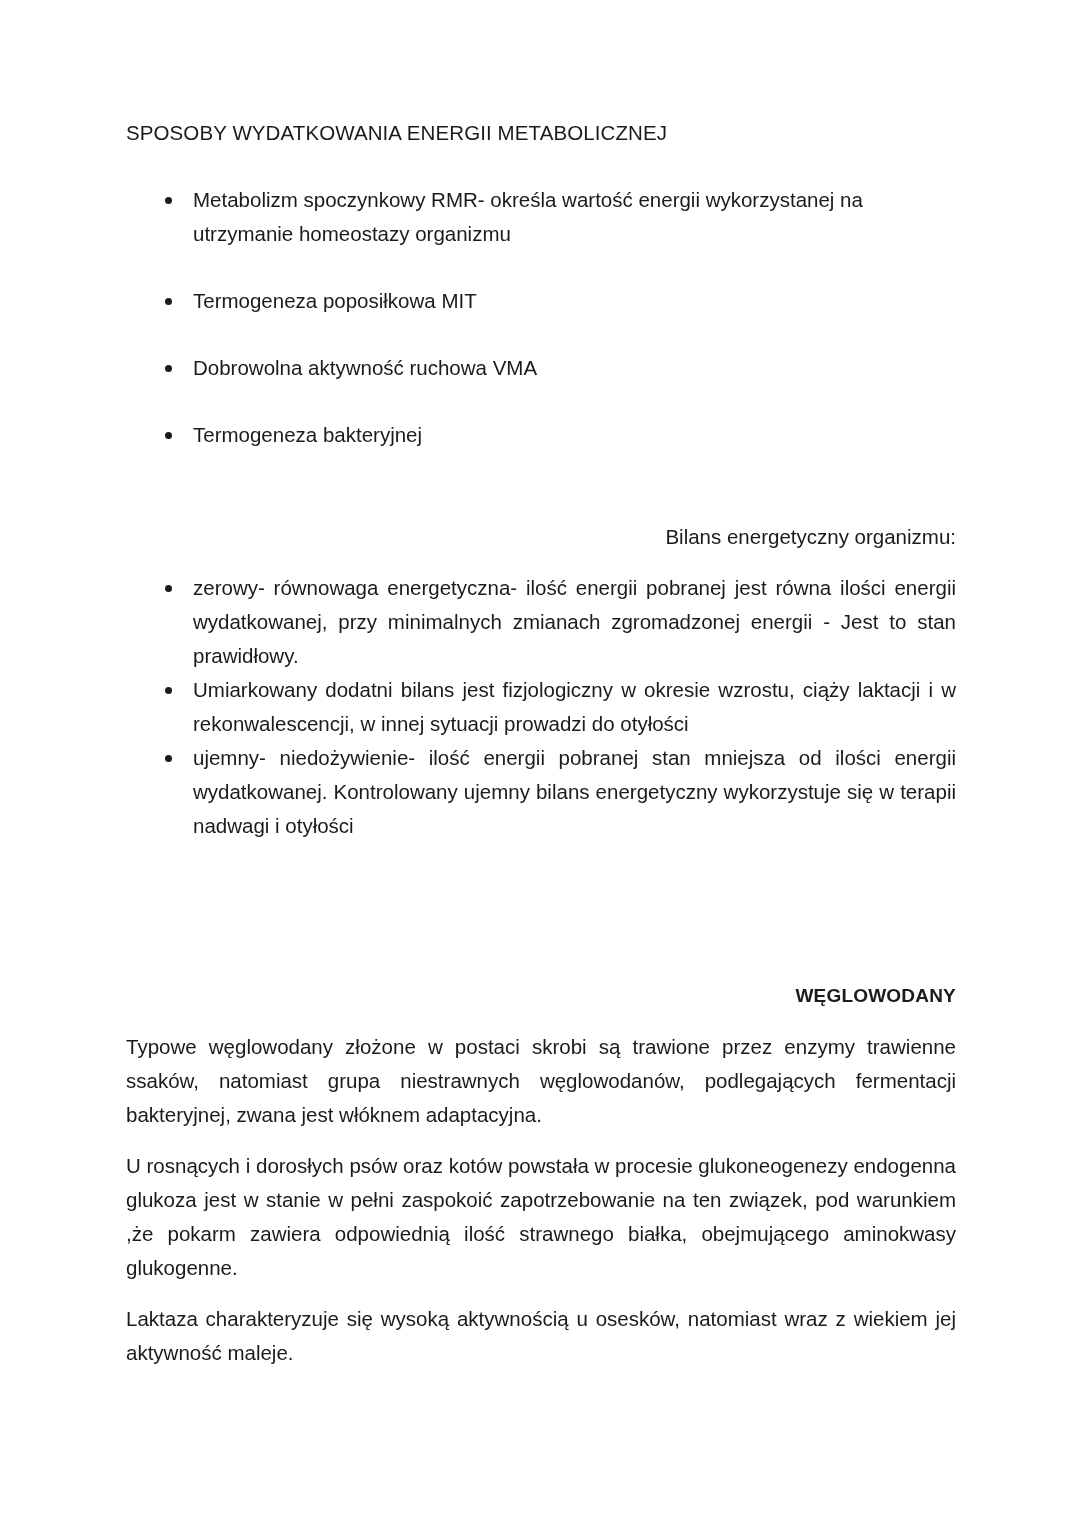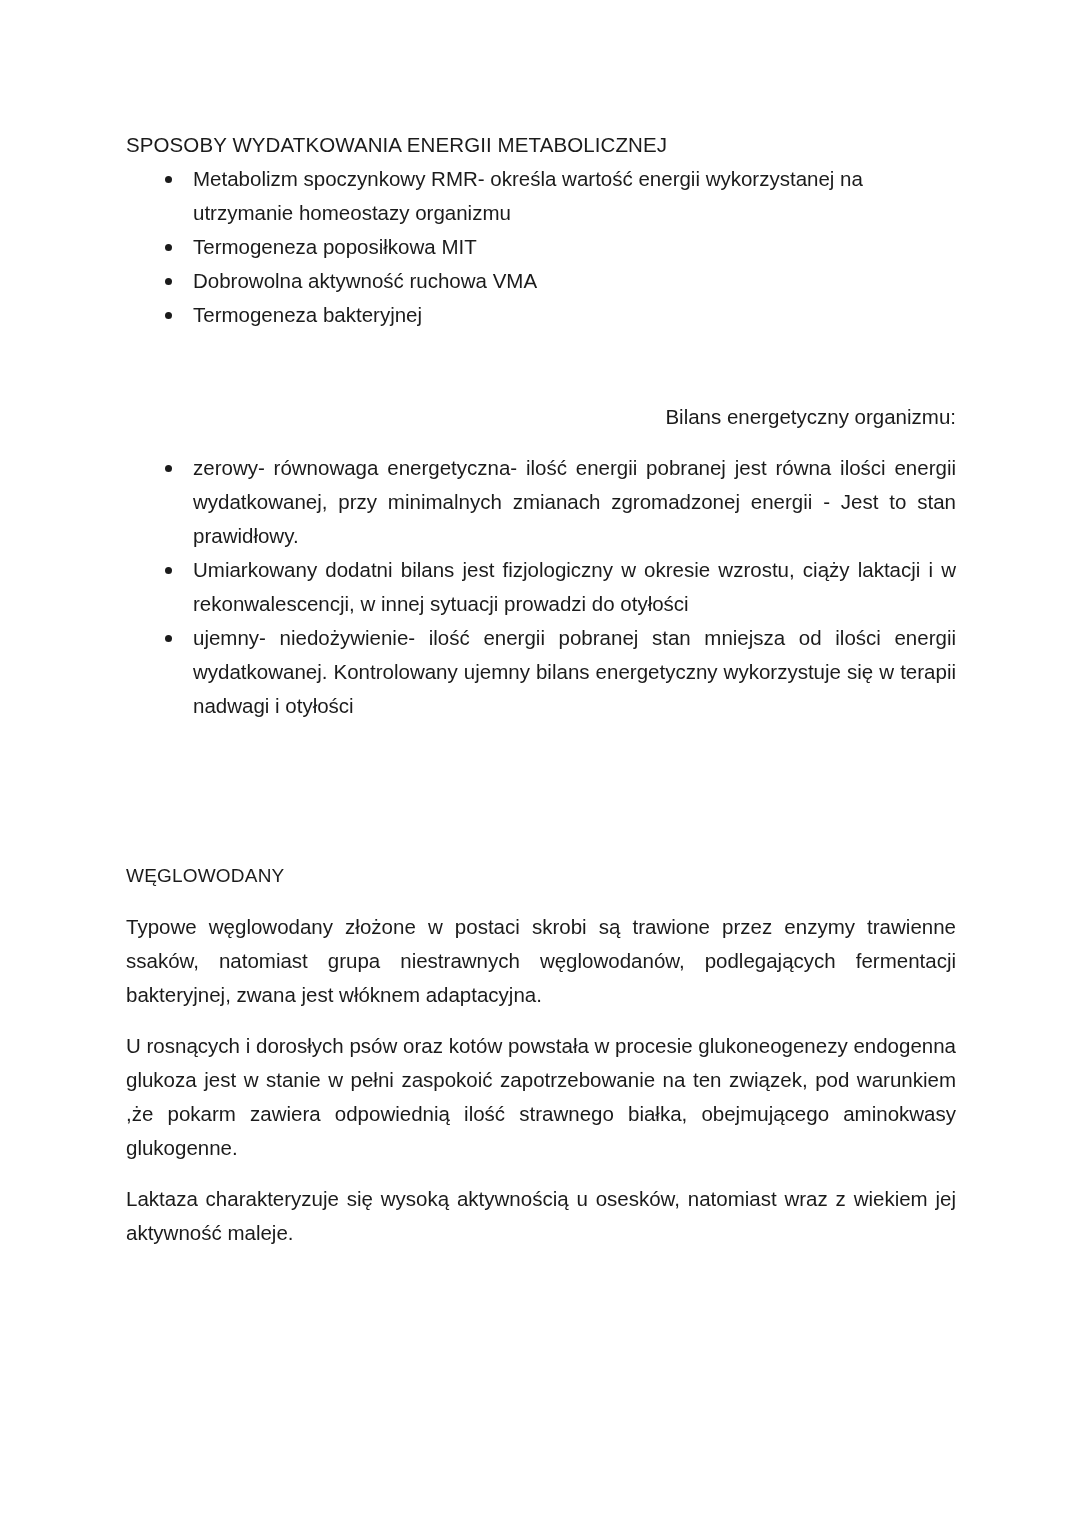--- a/index.html
+++ b/index.html
@@ -17,21 +17,21 @@
     margin: 0 auto;
     overflow: hidden;
     font-family: "Liberation Sans", "DejaVu Sans", sans-serif;
     color: #1b1b1b;
     -webkit-font-smoothing: antialiased;
   }
 
   .content {
     position: absolute;
     left: 126px;
-    top: 128px;
+    top: 116px;
     width: 830px;
   }
 
   
 
   .doc-title {
     font-size: 20.5px;
     line-height: 34px;
     font-weight: 400;
     letter-spacing: 0.1px;
@@ -44,24 +44,24 @@
     font-size: 20.5px;
     line-height: 34px;
     font-weight: 400;
     margin: 0;
     text-align: right;
   }
 
   .section-heading {
     font-size: 19px;
     line-height: 34px;
-    font-weight: 400;
+    font-weight: 700;
     letter-spacing: 0.2px;
     margin: 0;
-    text-align: left;
+    text-align: right;
   }
 
   .body-par {
     font-size: 20.5px;
     line-height: 34px;
     font-weight: 400;
     margin: 0;
     text-align: justify;
     text-justify: inter-word;
   }
@@ -87,21 +87,21 @@
     content: "";
     position: absolute;
     left: 39px;
     top: 14px;
     width: 7px;
     height: 7px;
     border-radius: 50%;
     background: #1b1b1b;
   }
 
-  .bullet-list.align-left > li { text-align: left; }
+  .bullet-list.align-left > li { text-align: left; margin-top: 33px; }
   .bullet-list.align-justify > li {
     text-align: justify;
     text-justify: inter-word;
   }
   .gap-double { height: 68px; }
   .gap-small  { height: 17px; }
 </style>
 </head>
 <body>
 

